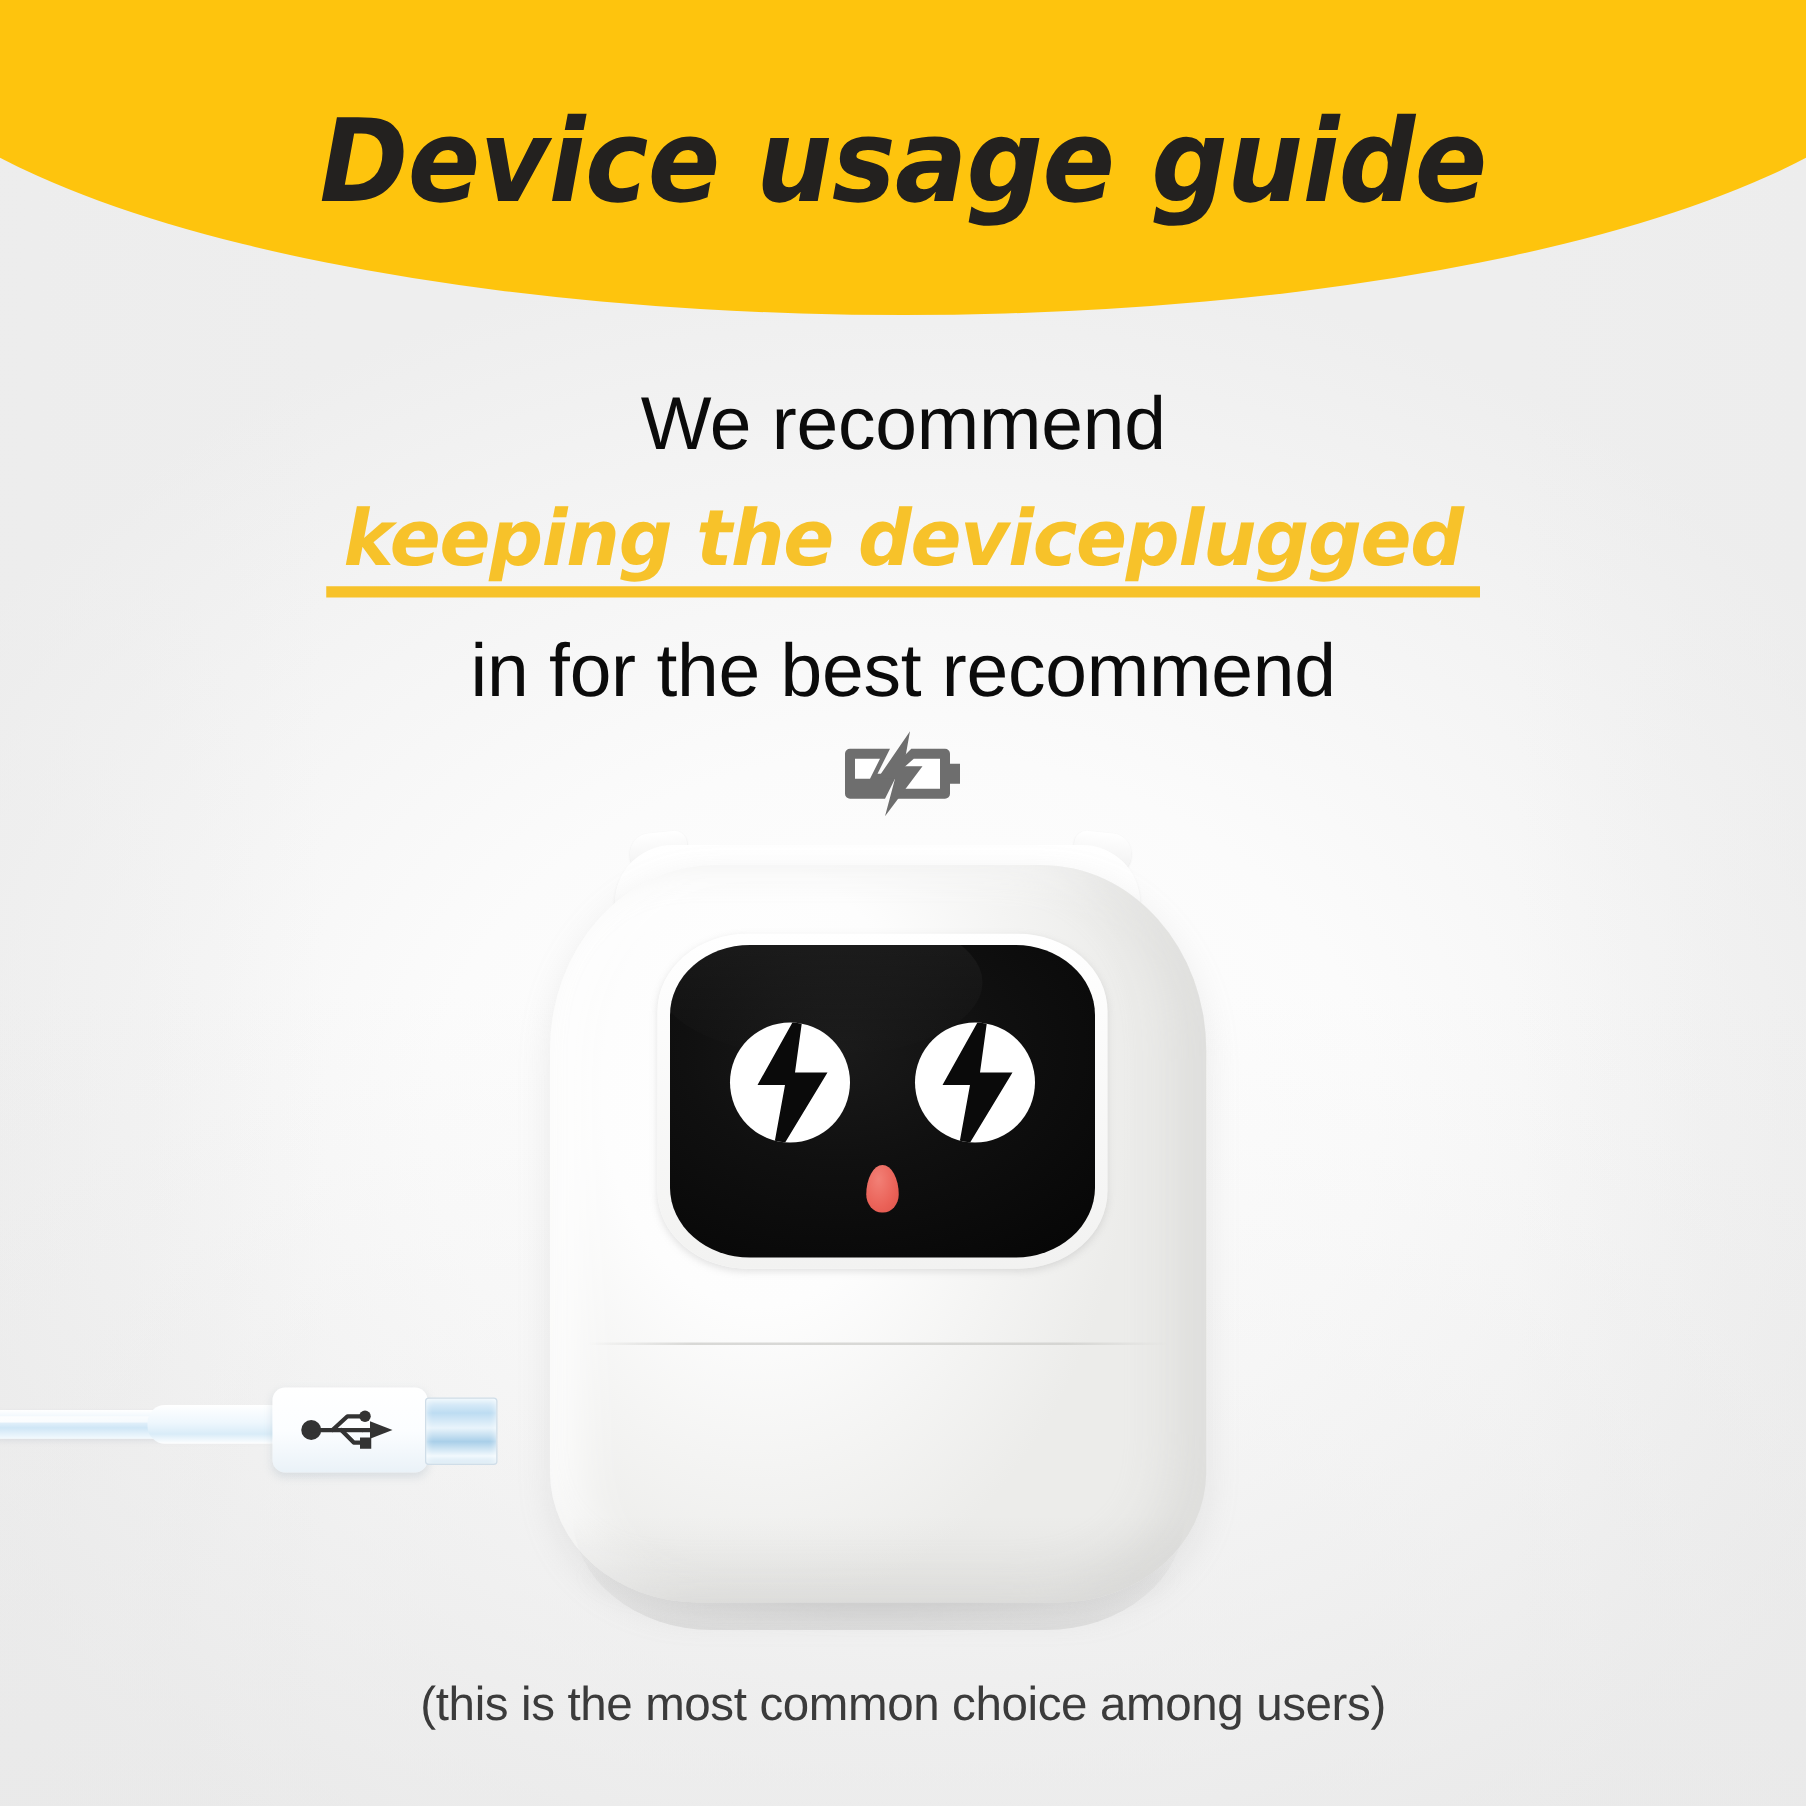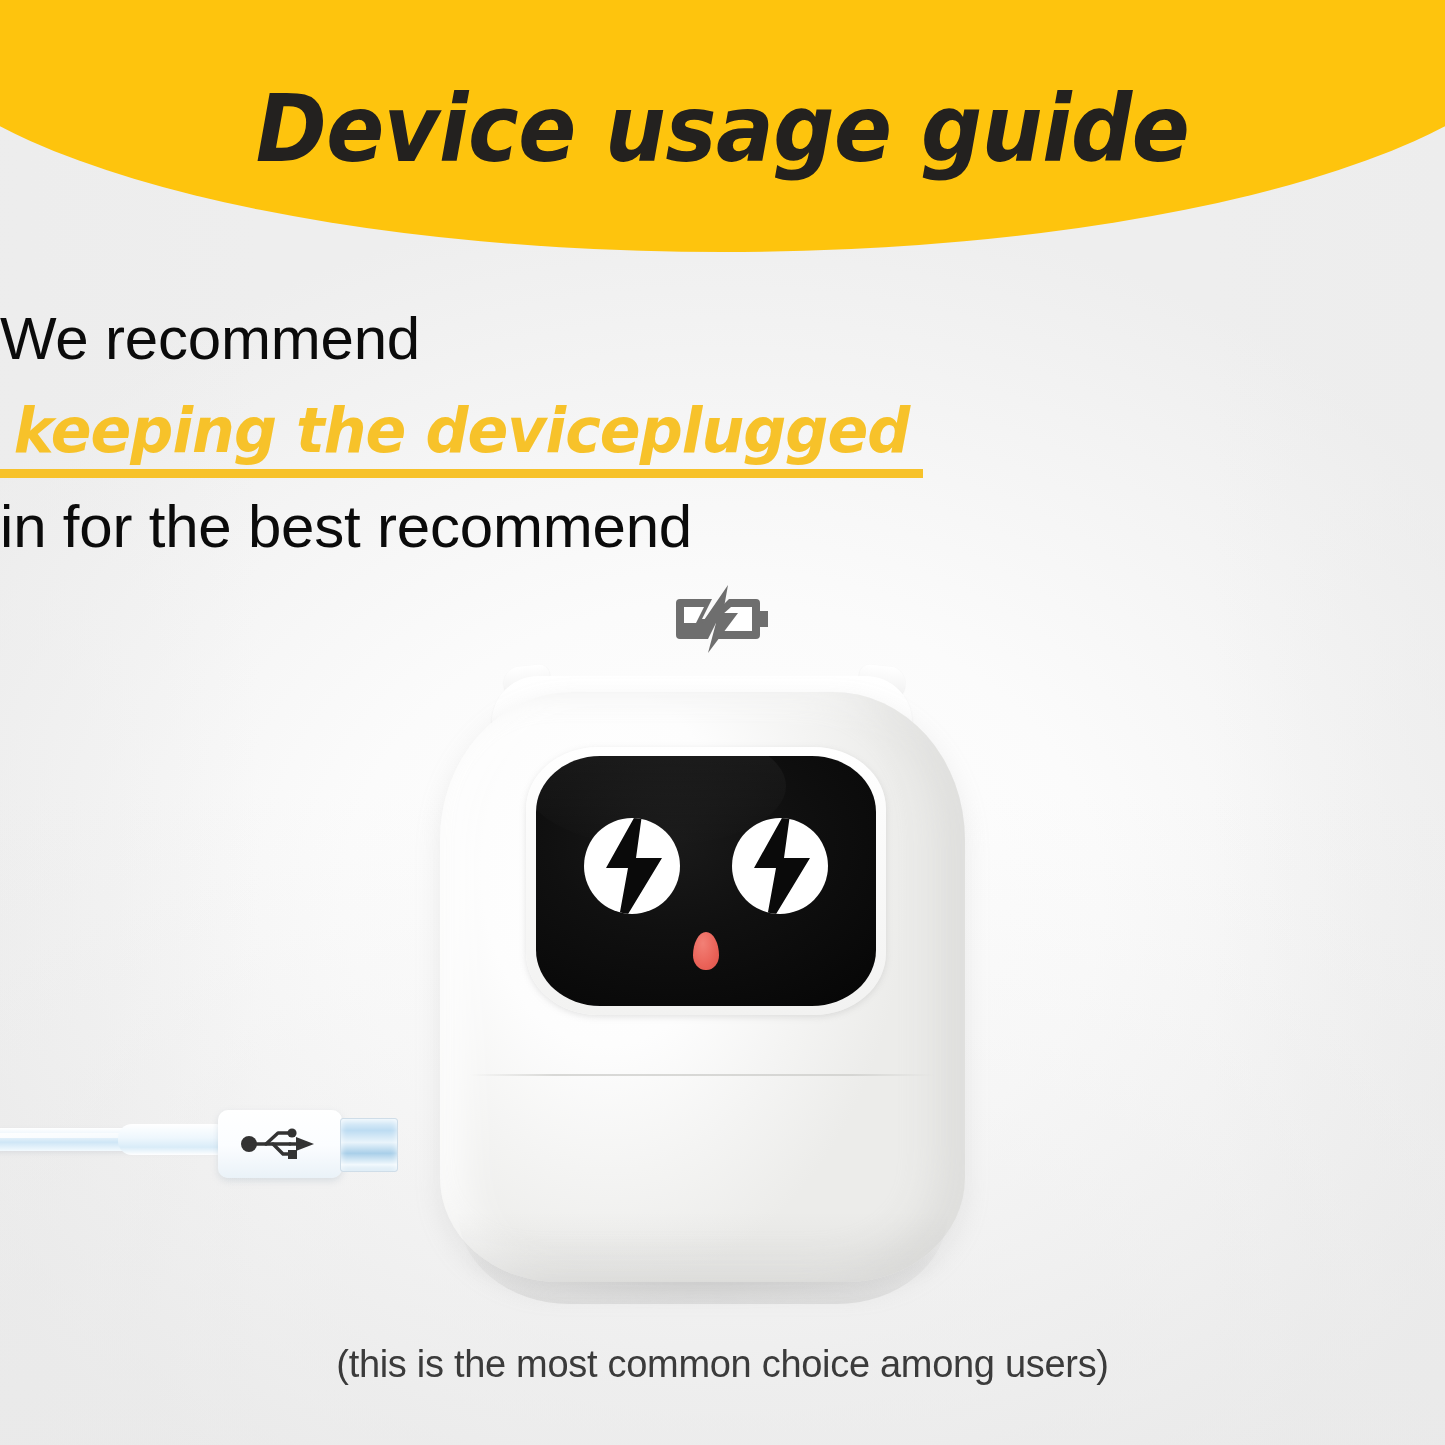--- a/index.html
+++ b/index.html
@@ -62,35 +62,35 @@
     transform-origin: 50% 50%;
     white-space: nowrap;
   }
 
   
   .headline {
     position: absolute;
     left: 0;
     top: 300px;
     width: 1445px;
-    text-align: left;
+    text-align: center;
   }
   .head-line-1,
   .head-line-3 {
     font-size: 60px;
     line-height: 78px;
     color: #0b0b0b;
     font-weight: 400;
     font-family: "Liberation Sans", sans-serif;
     letter-spacing: -0.2px;
   }
   .head-line-2-wrap {
     position: relative;
     display: inline-block;
-    margin: 18px 0 4px 0;
+    margin: 18px 0 14px 0;
     padding: 0 0 12px 0;
   }
   .head-line-2 {
     font-size: 62px;
     line-height: 70px;
     font-weight: 700;
     font-style: italic;
     color: #F7C22A;
     font-family: "DejaVu Sans", sans-serif;
     letter-spacing: -1px;

